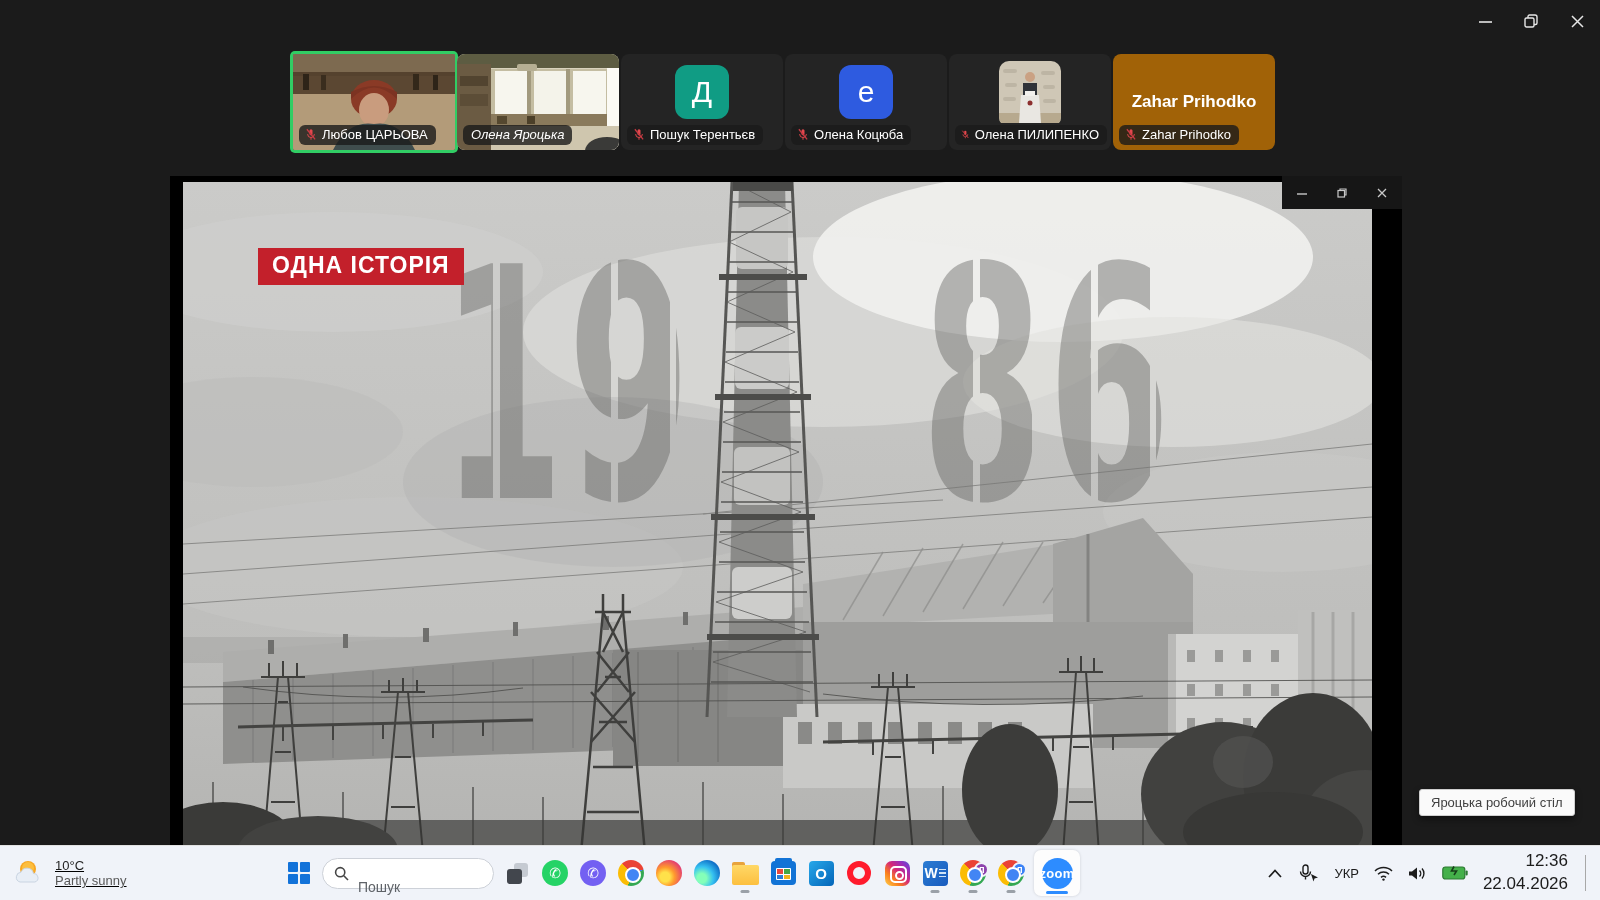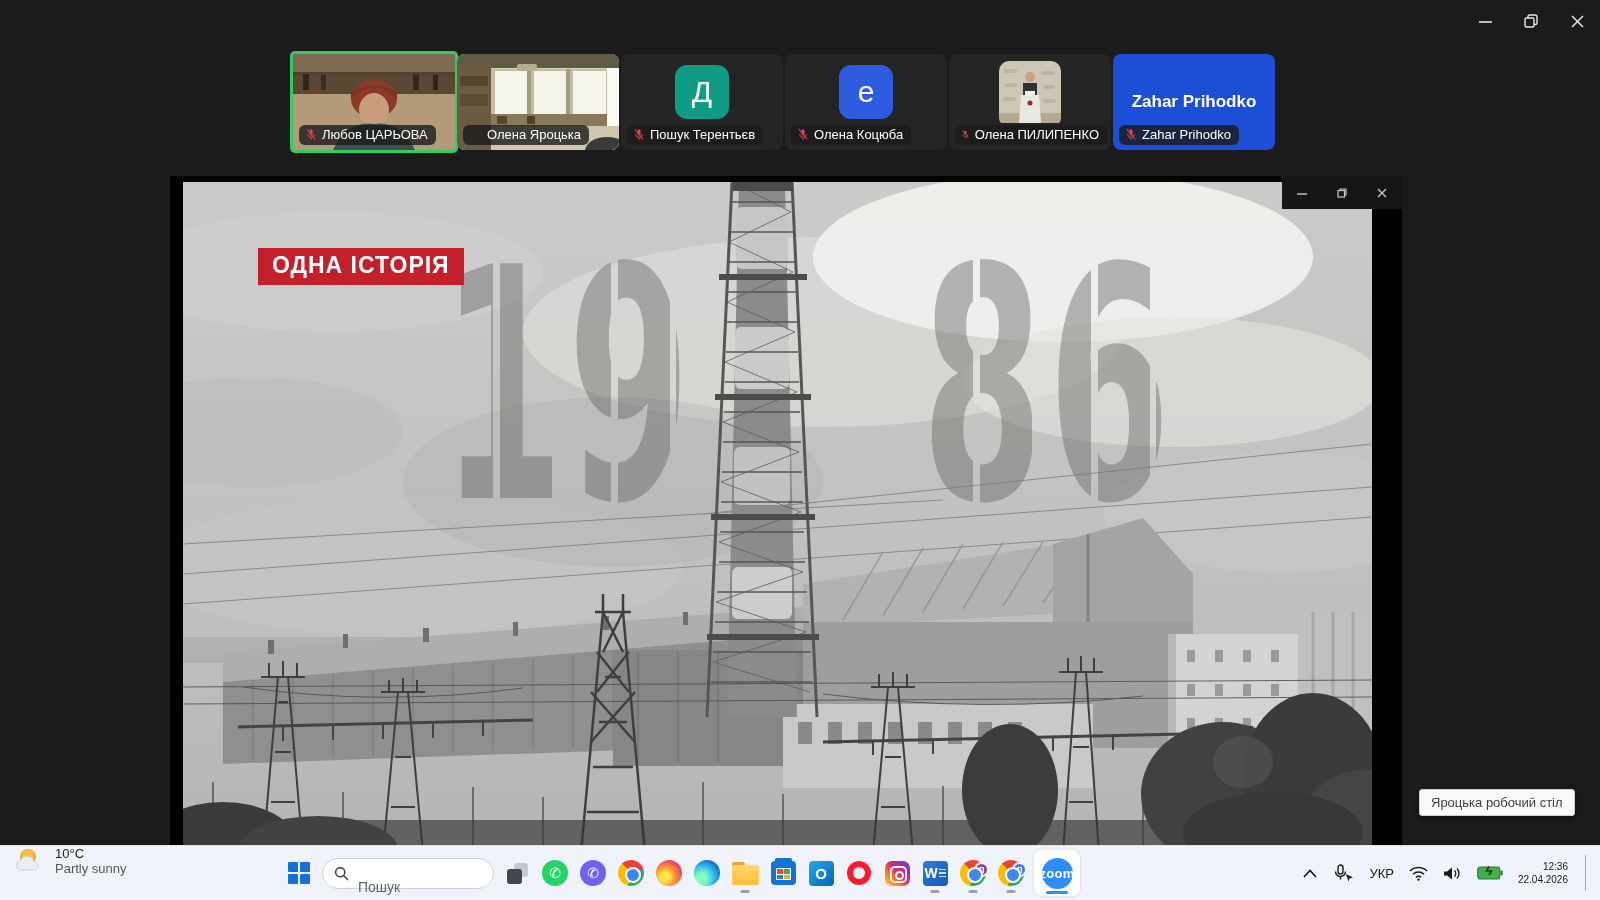--- a/index.html
+++ b/index.html
@@ -12,21 +12,21 @@
   .win-btn svg { display:block; }
 
   
   .participants { position:absolute; left:293px; top:54px; display:flex; gap:2px; z-index:10; }
   .tile { width:162px; height:96px; background:#242424; border-radius:8px; position:relative; overflow:hidden; flex:none; }
   .tile.active { box-shadow:0 0 0 3px #31cd64; border-radius:2px; }
   .tile svg.vid { position:absolute; inset:0; width:100%; height:100%; }
   .name-tag { position:absolute; left:6px; bottom:5px; display:flex; align-items:center; gap:5px;
               background:rgba(26,26,26,.8); border-radius:6px; padding:2px 8px 3px 6px;
               font-size:13px; color:#fff; white-space:nowrap; max-width:152px; overflow:hidden; }
-  .name-tag.nomic { padding-left:24px; }
+  .name-tag.nomic { padding-left:8px;font-style:italic; }
   .avatar-sq { position:absolute; left:50%; top:38px; transform:translate(-50%,-50%);
                width:54px; height:54px; border-radius:12px; display:flex; align-items:center; justify-content:center;
                color:#fff; font-size:30px; font-weight:400; }
   .big-name { position:absolute; inset:0; display:flex; align-items:center; justify-content:center;
               color:#fff; font-size:17px; font-weight:700; }
   .photo-avatar { position:absolute; left:50%; top:40px; transform:translate(-50%,-50%); border-radius:10px; overflow:hidden; }
 
   
   .share-region { position:absolute; left:170px; top:176px; width:1232px; height:677px; background:#000; z-index:5; }
   .photo { position:absolute; left:13px; top:6px; width:1189px; height:671px; overflow:hidden; background:#c5c5c3; }
@@ -45,21 +45,21 @@
                     display:flex; align-items:center; justify-content:space-around; z-index:6; }
 
   
   .tooltip { position:absolute; left:1419px; top:789px; z-index:40; background:#fafafa;
              border:1px solid #cfcfcf; border-radius:3px; padding:5px 11px; font-size:13px; color:#404040;
              box-shadow:0 3px 7px rgba(0,0,0,.45); white-space:nowrap; }
 
   
   .taskbar { position:absolute; left:0; top:845px; width:1600px; height:55px; background:#f0f3f9;
              border-top:1px solid #e2e2e2; z-index:60; }
-  .weather { position:absolute; left:14px; top:0; height:100%; display:flex; gap:9px; cursor:default; }
+  .weather { position:absolute; left:14px; top:0; height:100%; display:flex; align-items:center; gap:9px; cursor:default;text-decoration:underline; }
   .weather .t { font-size:13px; color:#1f1f1f; }
   .weather .c { font-size:13px; color:#585858; }
   .center-icons { position:absolute; left:284px; top:0; height:100%; display:flex; align-items:center; gap:8px; }
   .slot { width:30px; height:46px; position:relative; display:flex; align-items:center; justify-content:center; flex:none; }
   .run-dash { position:absolute; bottom:3px; left:50%; transform:translateX(-50%); width:9px; height:3px;
               border-radius:2px; background:#9aa0a8; }
   .start-grid { display:grid; grid-template-columns:10px 10px; grid-template-rows:10px 10px; gap:2px; }
   .start-grid i { background:#1272d9; border-radius:1px; }
   .search-pill { width:172px; height:31px; background:#fff; border:1px solid #cdd1d8; border-radius:16px;
                  display:flex; align-items:center; padding-left:11px; gap:9px; flex:none; }
@@ -108,21 +108,21 @@
                color:#fff; font-size:9px; font-weight:700; display:flex; align-items:center; justify-content:center;
                border:2px solid #f0f3f9; }
   .zoom-slot { width:46px; height:46px; background:#fdfdfd; border-radius:7px; display:flex; align-items:center;
                justify-content:center; position:relative; box-shadow:0 0 3px rgba(0,0,0,.15); flex:none; }
   .zoom-ball { width:31px; height:31px; border-radius:50%; background:#2d8cff; color:#fff; font-size:13px;
                font-weight:700; display:flex; align-items:center; justify-content:center; letter-spacing:.3px; }
   .zoom-slot .active-dash { position:absolute; bottom:2px; left:50%; transform:translateX(-50%);
                             width:22px; height:3.5px; border-radius:2px; background:#2d8cff; }
   .tray { position:absolute; right:10px; top:0; height:100%; display:flex; align-items:center; gap:15px; }
   .lang { font-size:13px; color:#1c1c1c; }
-  .clock { text-align:right; font-size:10px; color:#1c1c1c; line-height:1.35; }
+  .clock { text-align:right; font-size:17px; color:#1c1c1c; line-height:1.35; }
   .show-desktop { width:5px; height:36px; border-left:1px solid #a8a8a8; margin-left:2px; }
 </style>
 </head>
 <body>
 
 <div class="win-controls">
   <div class="win-btn">
     <svg width="13" height="13">
         <line x1="0" y1="7" x2="13" y2="7" stroke="#e6e6e6" stroke-width="1.6"></line>
       </svg>
@@ -248,21 +248,21 @@
       <svg width="12" height="13" viewBox="0 0 16 16">
         <path d="M6 3a2 2 0 0 1 4 0v4a2 2 0 0 1-4 0z" fill="#e5484d"></path>
         <path d="M3.5 7.5a4.5 4.5 0 0 0 9 0" stroke="#e5484d" fill="none" stroke-width="1.3"></path>
         <path d="M8 12v3" stroke="#e5484d" stroke-width="1.3"></path>
         <path d="M2.5 1 L13.5 14.5" stroke="#c93a43" stroke-width="1.8"></path>
       </svg>
       <span>Олена ПИЛИПЕНКО</span>
     </div>
   </div>
 
-  <div class="tile" style="background:#1d4ed8;">
+  <div class="tile" style="background:#a16207;">
     <div class="big-name">Zahar Prihodko</div>
     <div class="name-tag">
       <svg width="12" height="13" viewBox="0 0 16 16">
         <path d="M6 3a2 2 0 0 1 4 0v4a2 2 0 0 1-4 0z" fill="#e5484d"></path>
         <path d="M3.5 7.5a4.5 4.5 0 0 0 9 0" stroke="#e5484d" fill="none" stroke-width="1.3"></path>
         <path d="M8 12v3" stroke="#e5484d" stroke-width="1.3"></path>
         <path d="M2.5 1 L13.5 14.5" stroke="#c93a43" stroke-width="1.8"></path>
       </svg>
       <span>Zahar Prihodko</span>
     </div>

